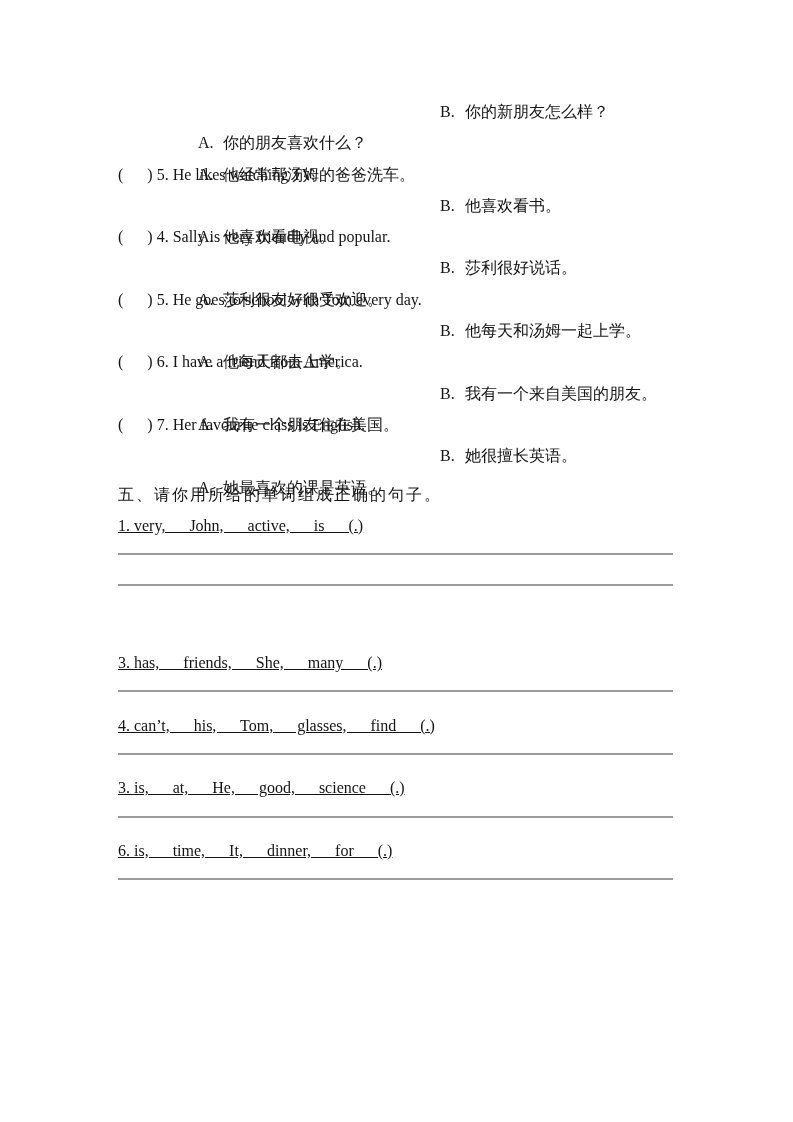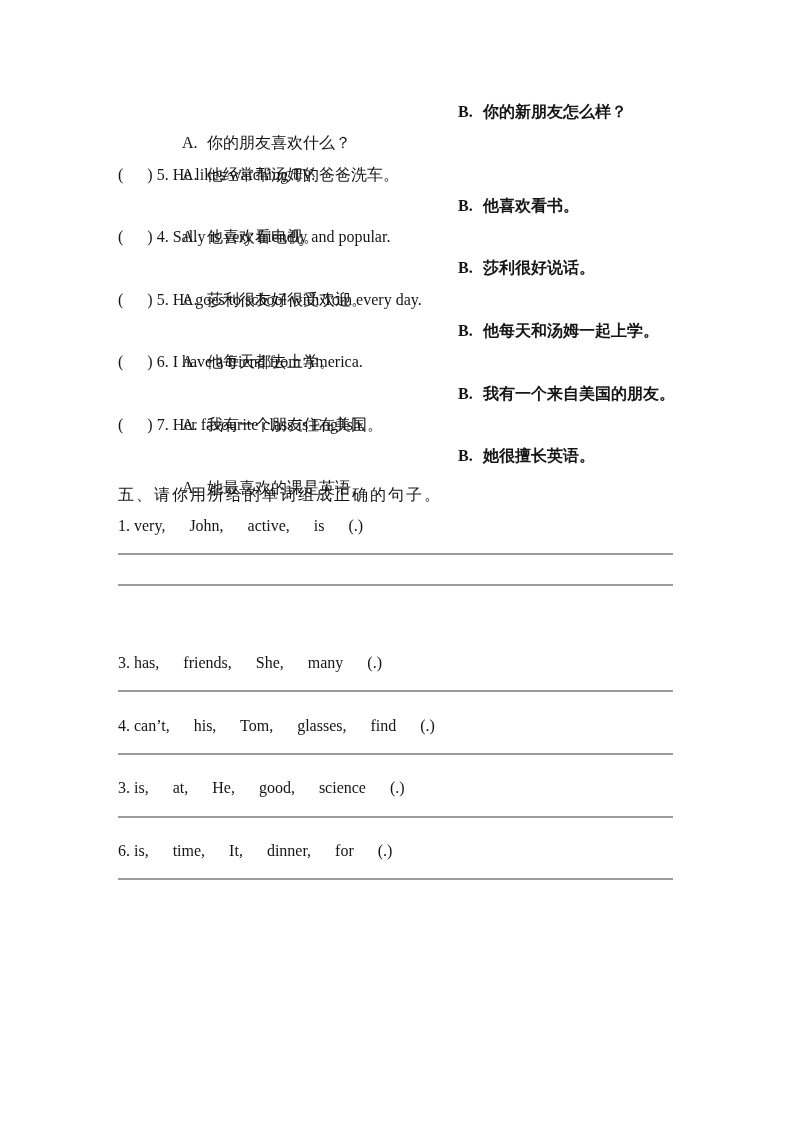--- a/index.html
+++ b/index.html
@@ -16,30 +16,31 @@
     color: #151515;
     overflow: hidden;
   }
   .row {
     height: 31.3px;
     line-height: 31.3px;
     white-space: pre;
   }
   .opt-row { position: relative; }
   .opt { display: inline-block; }
-  .opt-a { margin-left: 40px; }
-  .opt-b { position: absolute; left: 340px; top: 0; font-weight: bold; }
+  .opt-a { margin-left: 56px; }
+  .opt-b { position: absolute; left: 322px; top: 0; }
   .opt-label { display: inline-block; width: 25px; }
   .section-head { letter-spacing: 2px; }
   .assemble { margin-top: 7px; }
   .s-item { height: 62.6px; }
   .s-text {
     height: 31.3px;
     line-height: 31.3px;
     white-space: pre;
+    text-decoration: underline;
   }
   .s-line {
     width: 555px;
     height: 2px;
     background: #9b9b9b;
     margin-top: 12px;
   }
 </style>
 </head>
 <body>

